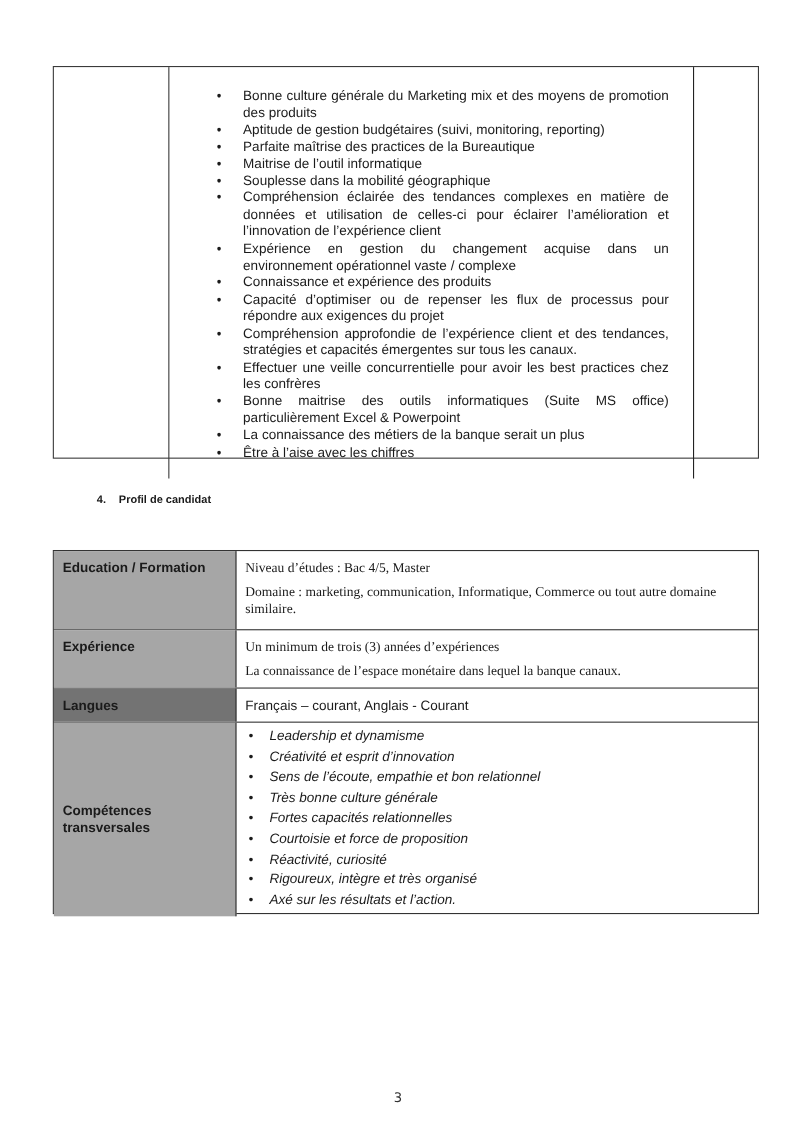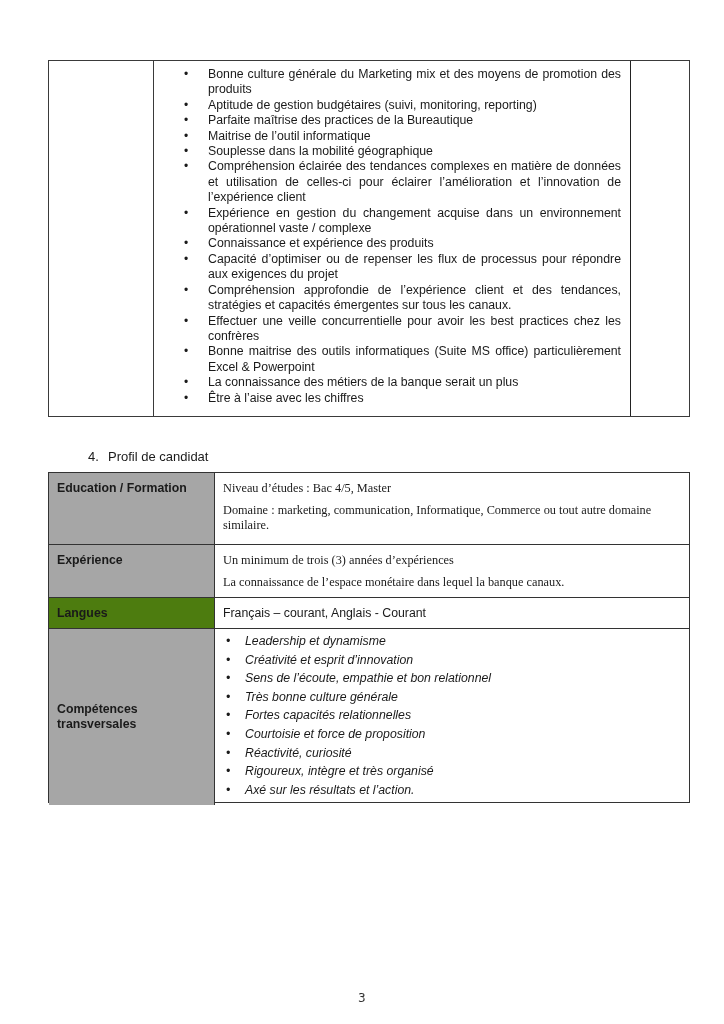--- a/index.html
+++ b/index.html
@@ -8,36 +8,36 @@
     font-family: "Liberation Sans", sans-serif; color: #1a1a1a;
     font-size: 12.3px;
   }
   .tbl1 {
     position: absolute; left: 48px; top: 60px; width: 642px; height: 357px;
     border: 1.2px solid #3a3a3a; box-sizing: border-box;
     display: grid; grid-template-columns: 105px 477px 1fr;
   }
   .tbl1 .c1 { border-right: 1.2px solid #3a3a3a; }
   .tbl1 .c2 { border-right: 1.6px solid #222; padding: 3px 6px 0 0; }
-  .tbl1 ul { margin: 3px; padding: 0; list-style: none; }
+  .tbl1 ul { margin: 16px; padding: 0; list-style: none; }
   .tbl1 li {
     position: relative; padding-left: 51px; line-height: 15.4px;
     text-align: justify; margin: 0;
   }
   .tbl1 li::before {
     content: "\2022"; position: absolute; left: 27px; top: 0;
     font-size: 12px;
   }
   .heading {
     position: absolute; left: 88px; top: 449px;
-    font-weight: normal; font-size: 13px;
+    font-weight: bold; font-size: 10px;
   }
   .heading .num { display: inline-block; width: 20px; }
   .tbl2 {
-    position: absolute; left: 48px; top: 472px; width: 642px;
+    position: absolute; left: 48px; top: 500px; width: 642px;
     border: 1.4px solid #333; box-sizing: border-box;
   }
   .row { display: grid; grid-template-columns: 166px 1fr; border-top: 1.4px solid #333; }
   .row:first-child { border-top: none; }
   .lbl {
     background: #a6a6a6; font-weight: bold; padding: 8px 7px 6px 8px;
     border-right: 1.4px solid #333; line-height: 15px;
   }
   .val { padding: 8px 8px 6px 8px; line-height: 15px; }
   .val p { margin: 0 0 7px 0; font-family: Liberation Serif, serif; }
@@ -96,21 +96,21 @@
     </div>
   </div>
   <div class="row r-exp">
     <div class="lbl" style="background: rgb(166, 166, 166);">Expérience</div>
     <div class="val">
       <p>Un minimum de trois (3) années d’expériences</p>
       <p>La connaissance de l’espace monétaire dans lequel la banque canaux.</p>
     </div>
   </div>
   <div class="row r-lang">
-    <div class="lbl" style="background: #4d7c0f;">Langues</div>
+    <div class="lbl" style="background: #737373;">Langues</div>
     <div class="val">Français – courant, Anglais - Courant</div>
   </div>
   <div class="row r-trans">
     <div class="lbl" style="background: rgb(166, 166, 166);">Compétences transversales</div>
     <div class="val">
       <ul>
         <li>Leadership et dynamisme</li>
         <li>Créativité et esprit d’innovation</li>
         <li>Sens de l’écoute, empathie et bon relationnel</li>
         <li>Très bonne culture générale</li>

